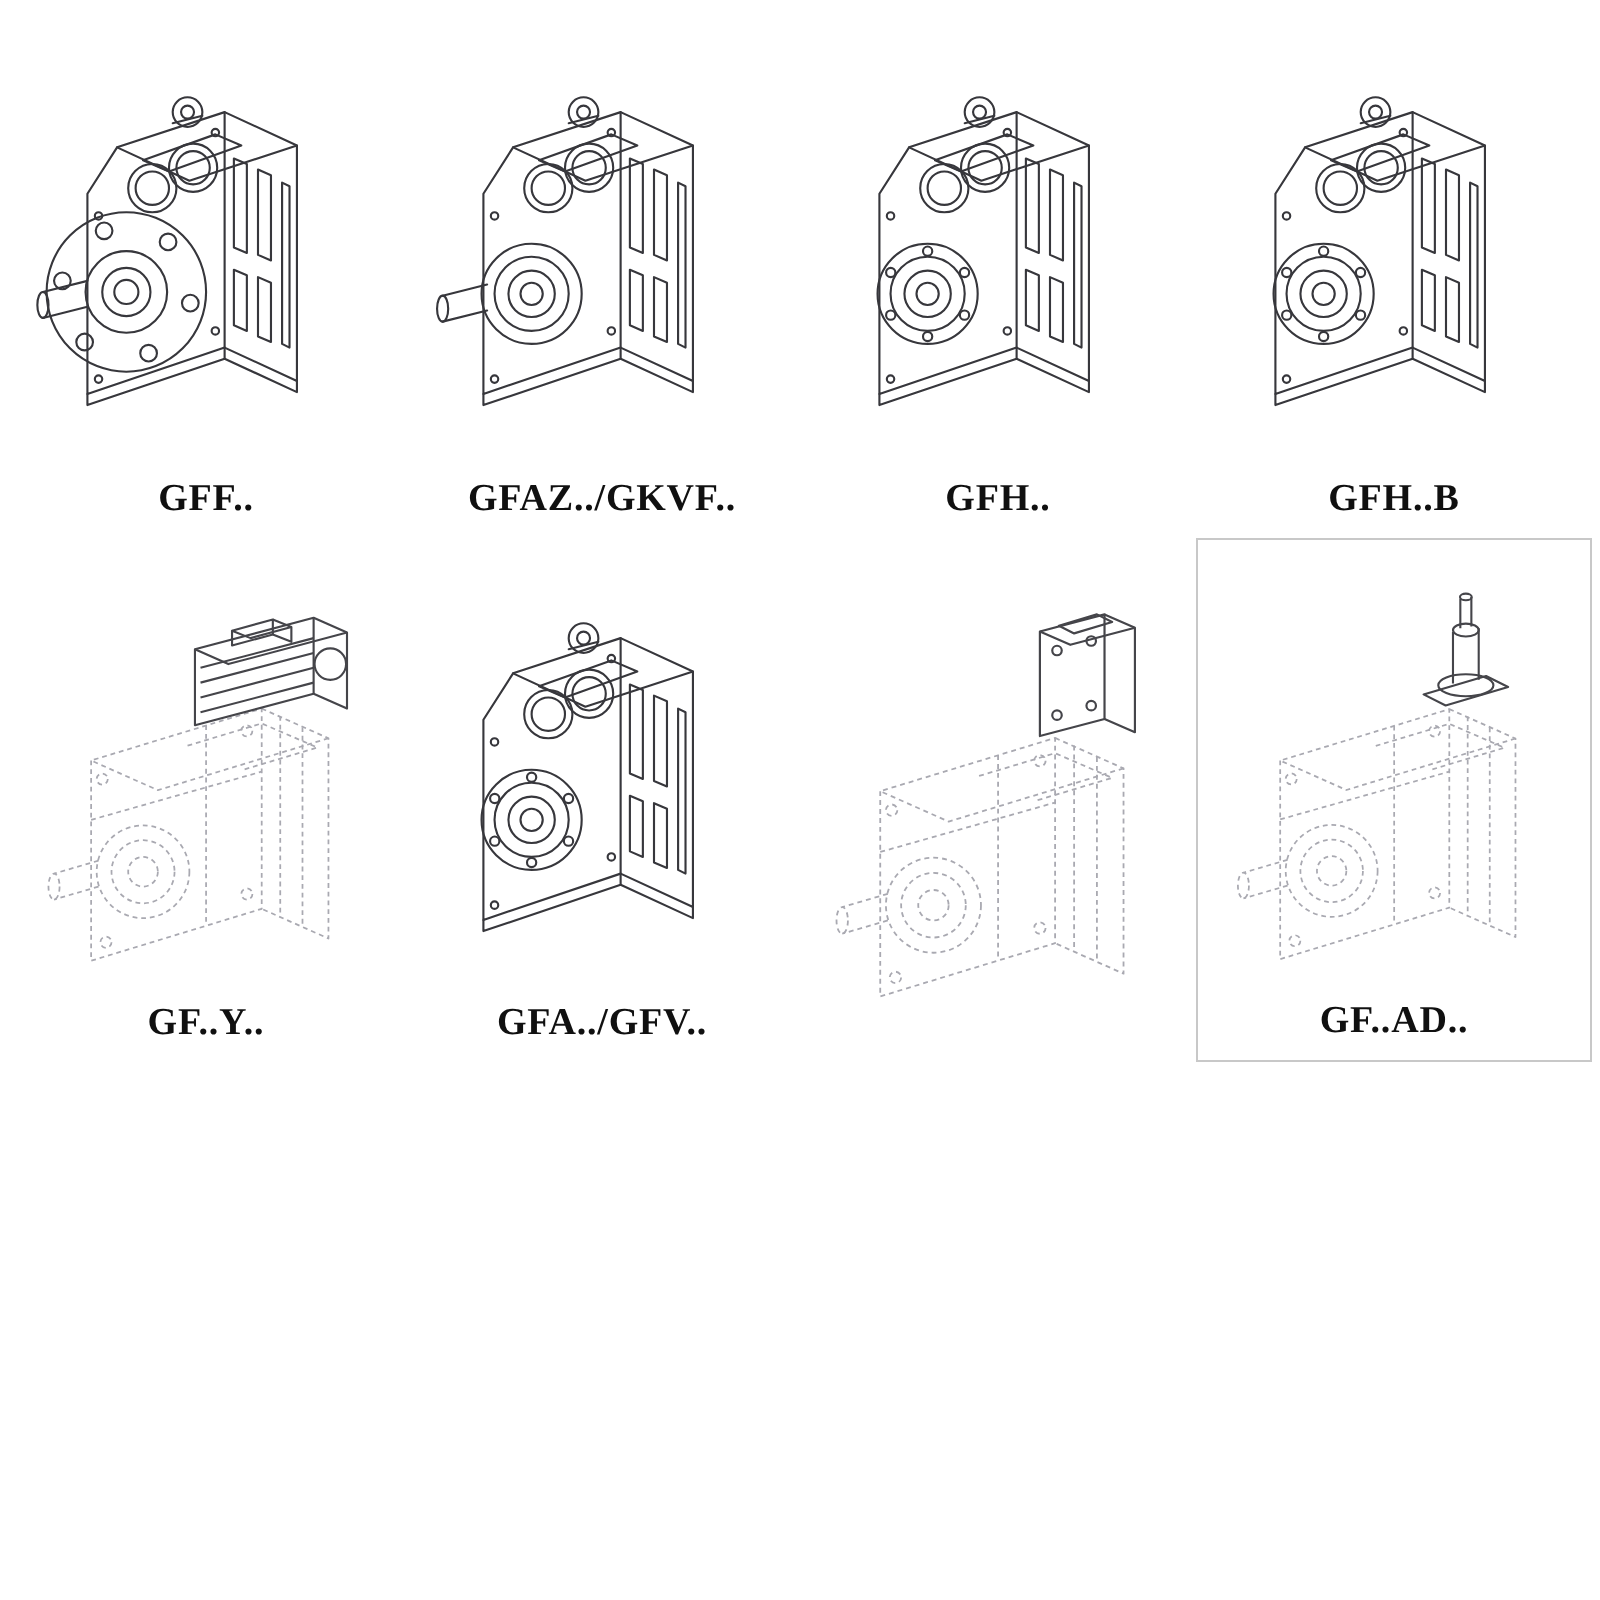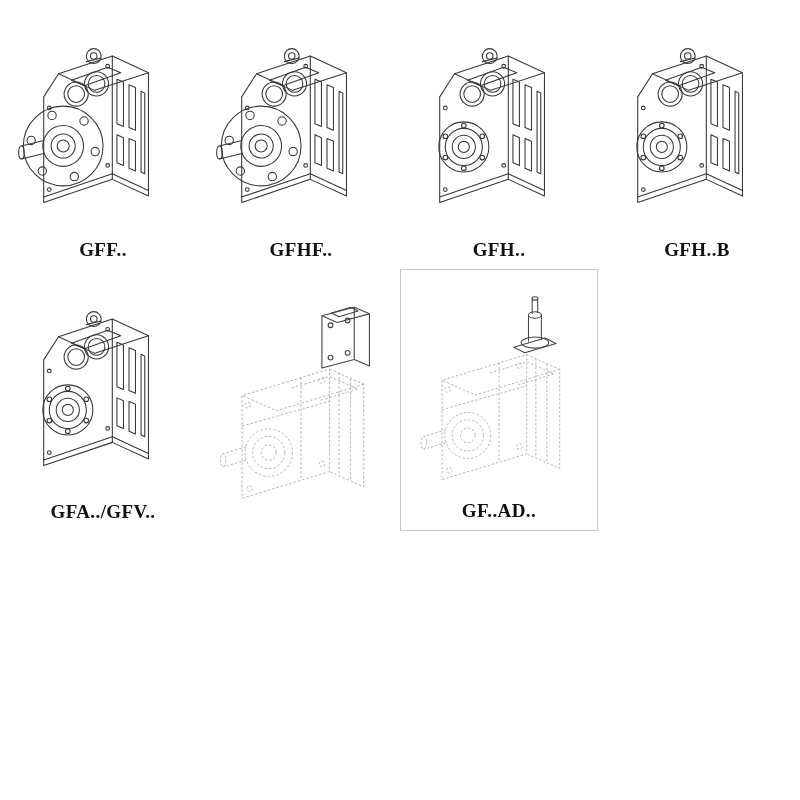--- a/index.html
+++ b/index.html
@@ -178,44 +178,50 @@
 
 <div class="sheet">
 
   <figure class="cell">
     <svg class="drawing" viewBox="0 0 200 250" preserveAspectRatio="xMidYMid meet">
       <use href="#sym-gb-flange"></use>
     </svg>
     <figcaption class="label">GFF..</figcaption>
   </figure>
 
-
-
-  <figure class="cell">
-    <svg class="drawing" viewBox="0 0 200 250" preserveAspectRatio="xMidYMid meet">
-      <use href="#sym-gb-flange"></use>
-    </svg>
-    <figcaption class="label">GFHF..</figcaption>
-  </figure>
+  <figure class="cell">
+    <svg class="drawing" viewBox="0 0 200 250" preserveAspectRatio="xMidYMid meet">
+      <use href="#sym-gb-shaft"></use>
+    </svg>
+    <figcaption class="label">GFAZ../GKVF..</figcaption>
+  </figure>
+
+
 
   <figure class="cell">
     <svg class="drawing" viewBox="0 0 200 250" preserveAspectRatio="xMidYMid meet">
       <use href="#sym-gb-bore"></use>
     </svg>
     <figcaption class="label">GFH..</figcaption>
   </figure>
 
   <figure class="cell">
     <svg class="drawing" viewBox="0 0 200 250" preserveAspectRatio="xMidYMid meet">
       <use href="#sym-gb-bore"></use>
     </svg>
     <figcaption class="label">GFH..B</figcaption>
   </figure>
 
 
+  <figure class="cell">
+    <svg class="drawing" viewBox="0 0 200 250" preserveAspectRatio="xMidYMid meet">
+      <use href="#sym-gb-y"></use>
+    </svg>
+    <figcaption class="label">GF..Y..</figcaption>
+  </figure>
 
 
   <figure class="cell">
     <svg class="drawing" viewBox="0 0 200 250" preserveAspectRatio="xMidYMid meet">
       <use href="#sym-gb-bore"></use>
     </svg>
     <figcaption class="label">GFA../GFV..</figcaption>
   </figure>
 
   <figure class="cell">

